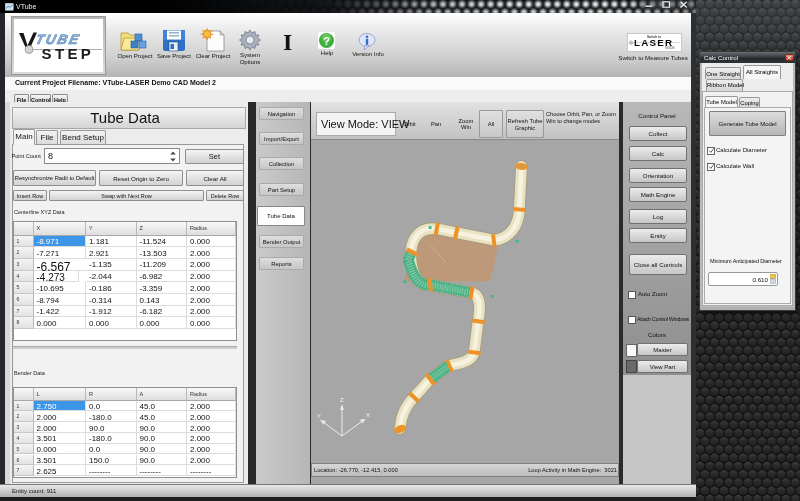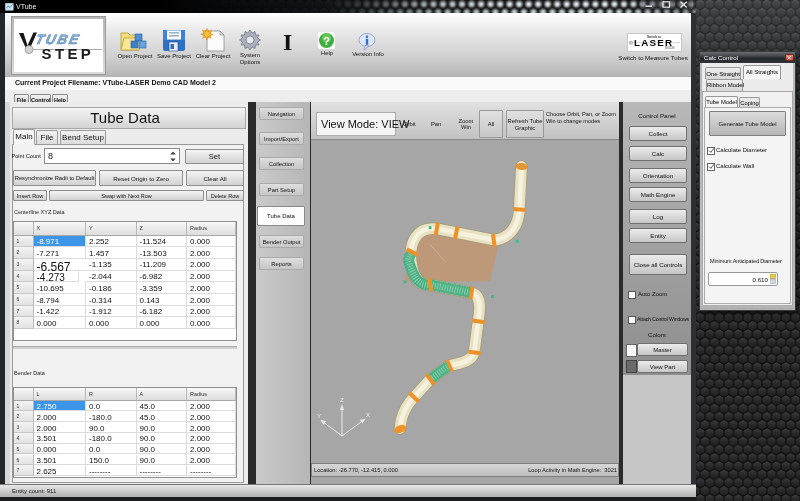--- a/index.html
+++ b/index.html
@@ -148,26 +148,26 @@
 <div class="lbl" style="left:14px;top:209px;font-size:5.5px;color:#222;">Centerline XYZ Data</div>
 
 <div class="abs" style="left:13px;top:221px;width:224px;height:120px;background:#fff;border:1px solid #909090;box-sizing:border-box;"></div>
 <div class="abs" style="left:14px;top:222px;width:19.5px;height:13.5px;background:linear-gradient(#f8f8f8,#dedede);border-right:1px solid #b8b8b8;border-bottom:1px solid #a8a8a8;box-sizing:border-box;"></div>
 <div class="abs" style="left:33.5px;top:222px;width:52.5px;height:13.5px;background:linear-gradient(#f8f8f8,#dedede);border-right:1px solid #b8b8b8;border-bottom:1px solid #a8a8a8;box-sizing:border-box;font-size:5.5px;color:#333;padding:3px 0 0 3px;">X</div>
 <div class="abs" style="left:86px;top:222px;width:50.5px;height:13.5px;background:linear-gradient(#f8f8f8,#dedede);border-right:1px solid #b8b8b8;border-bottom:1px solid #a8a8a8;box-sizing:border-box;font-size:5.5px;color:#333;padding:3px 0 0 3px;">Y</div>
 <div class="abs" style="left:136.5px;top:222px;width:50.5px;height:13.5px;background:linear-gradient(#f8f8f8,#dedede);border-right:1px solid #b8b8b8;border-bottom:1px solid #a8a8a8;box-sizing:border-box;font-size:5.5px;color:#333;padding:3px 0 0 3px;">Z</div>
 <div class="abs" style="left:187px;top:222px;width:49px;height:13.5px;background:linear-gradient(#f8f8f8,#dedede);border-right:1px solid #b8b8b8;border-bottom:1px solid #a8a8a8;box-sizing:border-box;font-size:5.5px;color:#333;padding:3px 0 0 3px;">Radius</div>
 <div class="abs" style="left:14px;top:235.5px;width:19.5px;height:11.7px;background:linear-gradient(#f4f4f4,#e2e2e2);border-right:1px solid #b8b8b8;border-bottom:1px solid #c8c8c8;box-sizing:border-box;font-size:5px;color:#333;padding:2px 0 0 2.5px;">1</div>
 <div class="abs" style="left:33.5px;top:235.5px;width:52.5px;height:11.7px;background:#3d95e8;color:#fff;border-right:1px solid #dcdcdc;border-bottom:1px solid #dcdcdc;box-sizing:border-box;font-size:8px;padding:1.5px 0 0 3px;">-8.971</div>
-<div class="abs" style="left:86px;top:235.5px;width:50.5px;height:11.7px;background:#fff;color:#111;border-right:1px solid #dcdcdc;border-bottom:1px solid #dcdcdc;box-sizing:border-box;font-size:8px;padding:1.5px 0 0 3px;">2.252</div>
+<div class="abs" style="left:86px;top:235.5px;width:50.5px;height:11.7px;background:#fff;color:#111;border-right:1px solid #dcdcdc;border-bottom:1px solid #dcdcdc;box-sizing:border-box;font-size:8px;padding:1.5px 0 0 3px;">1.181</div>
 <div class="abs" style="left:136.5px;top:235.5px;width:50.5px;height:11.7px;background:#fff;color:#111;border-right:1px solid #dcdcdc;border-bottom:1px solid #dcdcdc;box-sizing:border-box;font-size:8px;padding:1.5px 0 0 3px;">-11.524</div>
 <div class="abs" style="left:187px;top:235.5px;width:49px;height:11.7px;background:#fff;color:#111;border-right:1px solid #dcdcdc;border-bottom:1px solid #dcdcdc;box-sizing:border-box;font-size:8px;padding:1.5px 0 0 3px;">0.000</div>
 <div class="abs" style="left:14px;top:247.2px;width:19.5px;height:11.7px;background:linear-gradient(#f4f4f4,#e2e2e2);border-right:1px solid #b8b8b8;border-bottom:1px solid #c8c8c8;box-sizing:border-box;font-size:5px;color:#333;padding:2px 0 0 2.5px;">2</div>
 <div class="abs" style="left:33.5px;top:247.2px;width:52.5px;height:11.7px;background:#fff;color:#111;border-right:1px solid #dcdcdc;border-bottom:1px solid #dcdcdc;box-sizing:border-box;font-size:8px;padding:1.5px 0 0 3px;">-7.271</div>
-<div class="abs" style="left:86px;top:247.2px;width:50.5px;height:11.7px;background:#fff;color:#111;border-right:1px solid #dcdcdc;border-bottom:1px solid #dcdcdc;box-sizing:border-box;font-size:8px;padding:1.5px 0 0 3px;">1.457</div>
+<div class="abs" style="left:86px;top:247.2px;width:50.5px;height:11.7px;background:#fff;color:#111;border-right:1px solid #dcdcdc;border-bottom:1px solid #dcdcdc;box-sizing:border-box;font-size:8px;padding:1.5px 0 0 3px;">2.921</div>
 <div class="abs" style="left:136.5px;top:247.2px;width:50.5px;height:11.7px;background:#fff;color:#111;border-right:1px solid #dcdcdc;border-bottom:1px solid #dcdcdc;box-sizing:border-box;font-size:8px;padding:1.5px 0 0 3px;">-13.503</div>
 <div class="abs" style="left:187px;top:247.2px;width:49px;height:11.7px;background:#fff;color:#111;border-right:1px solid #dcdcdc;border-bottom:1px solid #dcdcdc;box-sizing:border-box;font-size:8px;padding:1.5px 0 0 3px;">2.000</div>
 <div class="abs" style="left:14px;top:258.9px;width:19.5px;height:11.7px;background:linear-gradient(#f4f4f4,#e2e2e2);border-right:1px solid #b8b8b8;border-bottom:1px solid #c8c8c8;box-sizing:border-box;font-size:5px;color:#333;padding:2px 0 0 2.5px;">3</div>
 <div class="abs" style="left:33.5px;top:258.9px;width:68px;height:11.7px;background:#fff;color:#111;border-right:1px solid #dcdcdc;border-bottom:1px solid #dcdcdc;box-sizing:border-box;font-size:12px;padding:1.5px 0 0 3px;">-6.567</div>
 <div class="abs" style="left:86px;top:258.9px;width:50.5px;height:11.7px;background:#fff;color:#111;border-right:1px solid #dcdcdc;border-bottom:1px solid #dcdcdc;box-sizing:border-box;font-size:8px;padding:1.5px 0 0 3px;">-1.135</div>
 <div class="abs" style="left:136.5px;top:258.9px;width:50.5px;height:11.7px;background:#fff;color:#111;border-right:1px solid #dcdcdc;border-bottom:1px solid #dcdcdc;box-sizing:border-box;font-size:8px;padding:1.5px 0 0 3px;">-11.209</div>
 <div class="abs" style="left:187px;top:258.9px;width:49px;height:11.7px;background:#fff;color:#111;border-right:1px solid #dcdcdc;border-bottom:1px solid #dcdcdc;box-sizing:border-box;font-size:8px;padding:1.5px 0 0 3px;">2.000</div>
 <div class="abs" style="left:14px;top:270.6px;width:19.5px;height:11.7px;background:linear-gradient(#f4f4f4,#e2e2e2);border-right:1px solid #b8b8b8;border-bottom:1px solid #c8c8c8;box-sizing:border-box;font-size:5px;color:#333;padding:2px 0 0 2.5px;">4</div>
 <div class="abs" style="left:33.5px;top:270.6px;width:45px;height:11.7px;background:#fff;color:#111;border-right:1px solid #dcdcdc;border-bottom:1px solid #dcdcdc;box-sizing:border-box;font-size:10px;padding:1.5px 0 0 3px;">-4.273</div>
 <div class="abs" style="left:86px;top:270.6px;width:50.5px;height:11.7px;background:#fff;color:#111;border-right:1px solid #dcdcdc;border-bottom:1px solid #dcdcdc;box-sizing:border-box;font-size:8px;padding:1.5px 0 0 3px;">-2.044</div>

